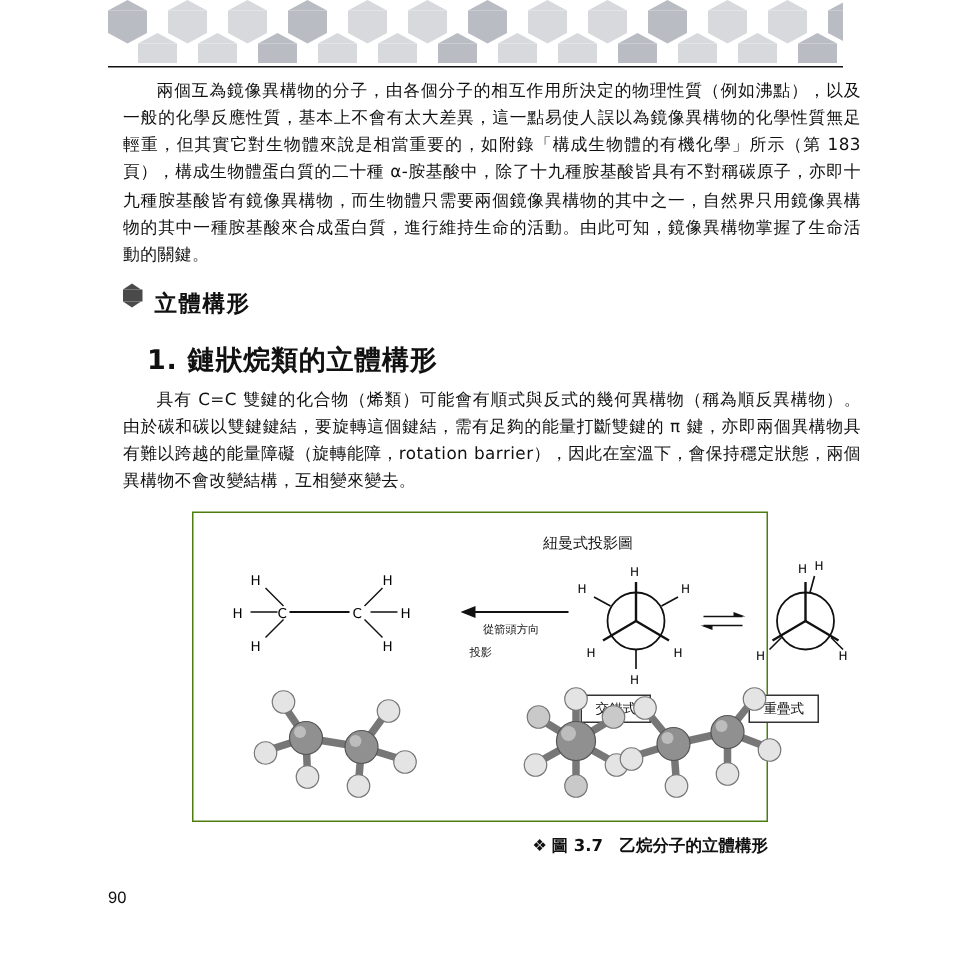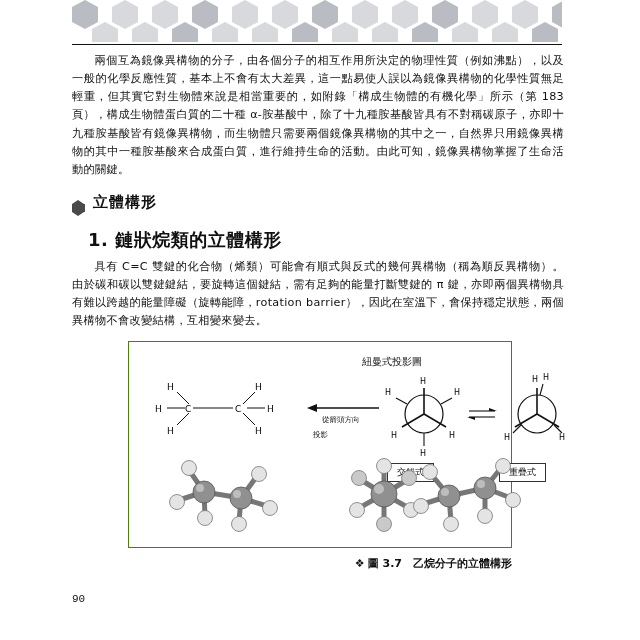--- a/index.html
+++ b/index.html
@@ -70,38 +70,38 @@
     left: 72px;
     top: 44px;
     width: 490px;
     height: 1px;
     background: #111;
   }
 
   
   .content {
     position: absolute;
-    left: 72px;
+    left: 82px;
     top: 52px;
     width: 492px;
   }
   p.para {
     margin: 0 0 2px 0;
     font-size: 11.2px;
     line-height: 1.62;
     text-align: justify;
     text-indent: 2em;
     letter-spacing: 0.3px;
     font-family: "DejaVu Sans", "Liberation Sans", sans-serif;
   }
 
   
   .section-head {
     display: flex;
-    align-items: flex-end;
+    align-items: flex-start;
     margin: 14px 0 16px 0;
   }
   .hex-bullet {
     position: relative;
     width: 13px;
     height: 8px;
     background: #4a4a4a;
     margin-right: 8px;
     flex: 0 0 auto;
   }
@@ -148,21 +148,21 @@
     font-weight: bold;
   }
   .fig-caption .dia { color: #111; margin-right: 3px; }
 
   .page-num {
     position: absolute;
     left: 72px;
     top: 593px;
     font-size: 11px;
     color: #111;
-    font-family: Liberation Mono, monospace;
+    font-family: Liberation Sans, sans-serif;
   }
 
   
   .flabel {
     position: absolute;
     font-size: 9px;
     font-family: "DejaVu Sans", sans-serif;
     color: #111;
     white-space: nowrap;
   }

